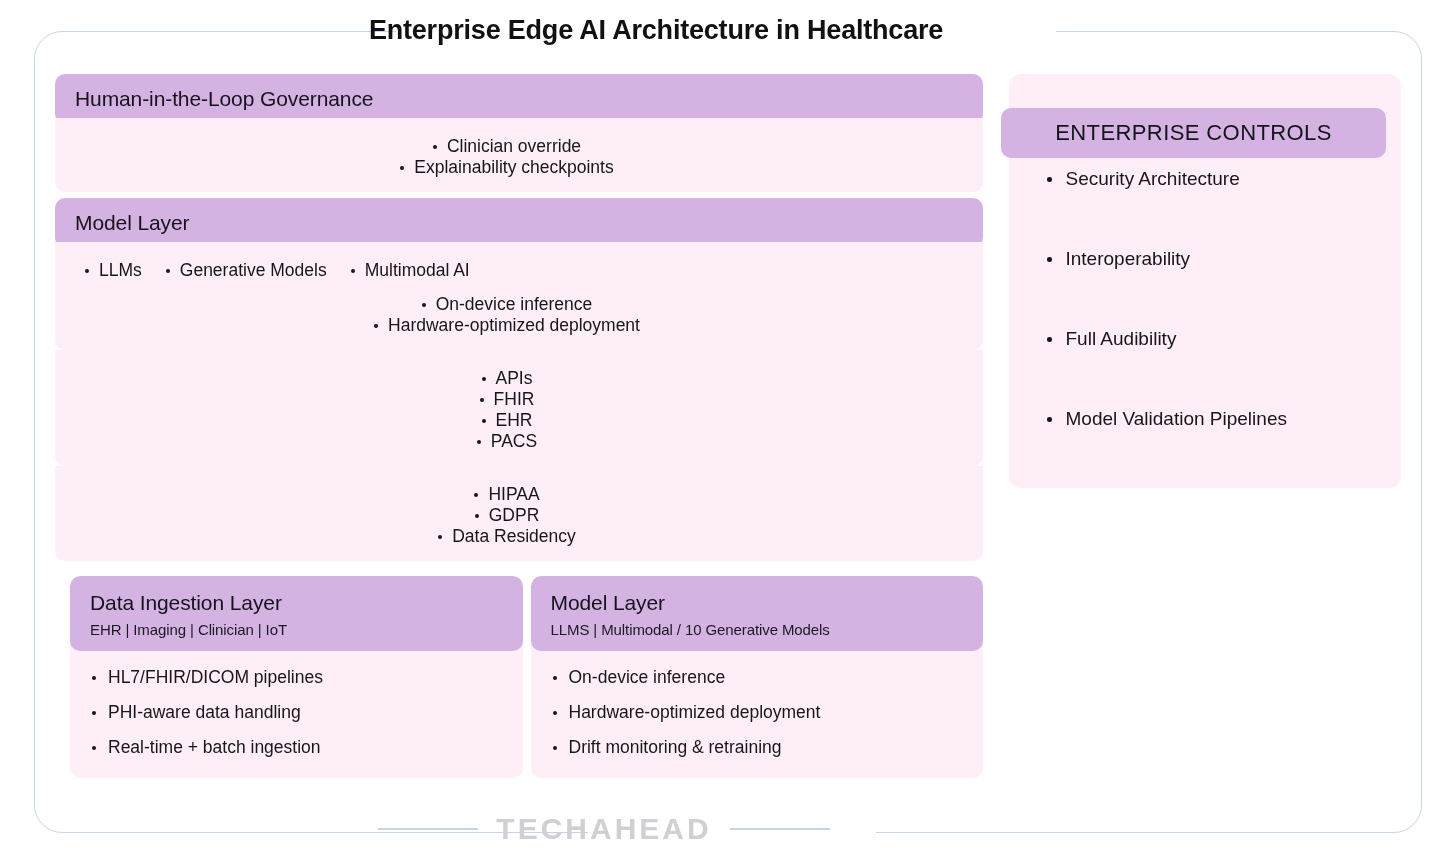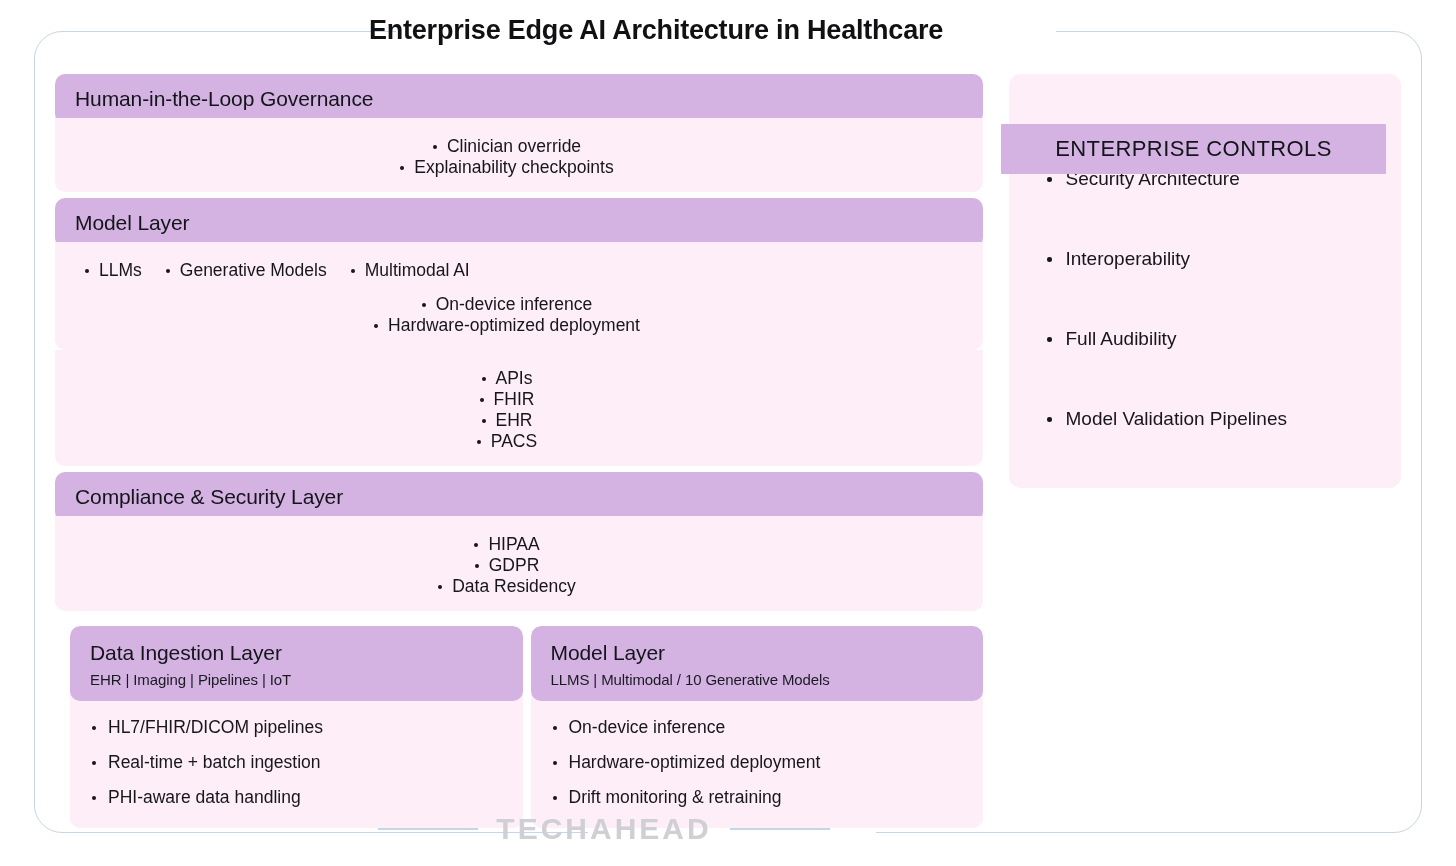--- a/index.html
+++ b/index.html
@@ -179,24 +179,24 @@
   .panel {
     background: #fdeef7;
     border-radius: 12px;
     padding: 56px 0 30px 0;
     min-height: 414px;
     position: relative;
   }
   .panel-head {
     position: absolute;
     left: -8px;
-    top: 50px;
+    top: 34px;
     width: 385px;
     background: #d4b3e3;
-    border-radius: 1px;
+    border-radius: 10px;
     padding: 12px 0;
     text-align: center;
     font-size: 22px;
     color: #14141a;
     letter-spacing: 0.4px;
   }
   .panel-list { padding: 38px 0 0 38px; }
   .panel-item {
     display: flex;
     align-items: flex-start;
@@ -318,21 +318,20 @@
               </span>
             <span class="bullet-item">
                 <i class="dot"></i>
                 <span>PACS</span>
               </span>
           </div>
         </div>
       </div>
 
       <div class="layer">
-        <div class="layer-head">Compliance &amp; Security Layer</div>
         <div class="layer-body">
           <div class="bullet-row">
             <span class="bullet-item">
                 <i class="dot"></i>
                 <span>HIPAA</span>
               </span>
             <span class="bullet-item">
                 <i class="dot"></i>
                 <span>GDPR</span>
               </span>
@@ -342,34 +341,34 @@
               </span>
           </div>
         </div>
       </div>
 
       <div class="bottom-row">
 
         <div class="card">
           <div class="card-head">
             <div class="card-title">Data Ingestion Layer</div>
-            <div class="card-sub">EHR | Imaging | Pipelines | IoT</div>
+            <div class="card-sub">EHR | Imaging | Clinician | IoT</div>
           </div>
           <div class="card-body">
             <div class="bullet-line">
                 <i class="dot"></i>
                 <span>HL7/FHIR/DICOM pipelines</span>
               </div>
             <div class="bullet-line">
                 <i class="dot"></i>
+                <span>PHI-aware data handling</span>
+              </div>
+            <div class="bullet-line">
+                <i class="dot"></i>
                 <span>Real-time + batch ingestion</span>
-              </div>
-            <div class="bullet-line">
-                <i class="dot"></i>
-                <span>PHI-aware data handling</span>
               </div>
           </div>
         </div>
 
         <div class="card">
           <div class="card-head">
             <div class="card-title">Model Layer</div>
             <div class="card-sub">LLMS | Multimodal / 10 Generative Models</div>
           </div>
           <div class="card-body">

